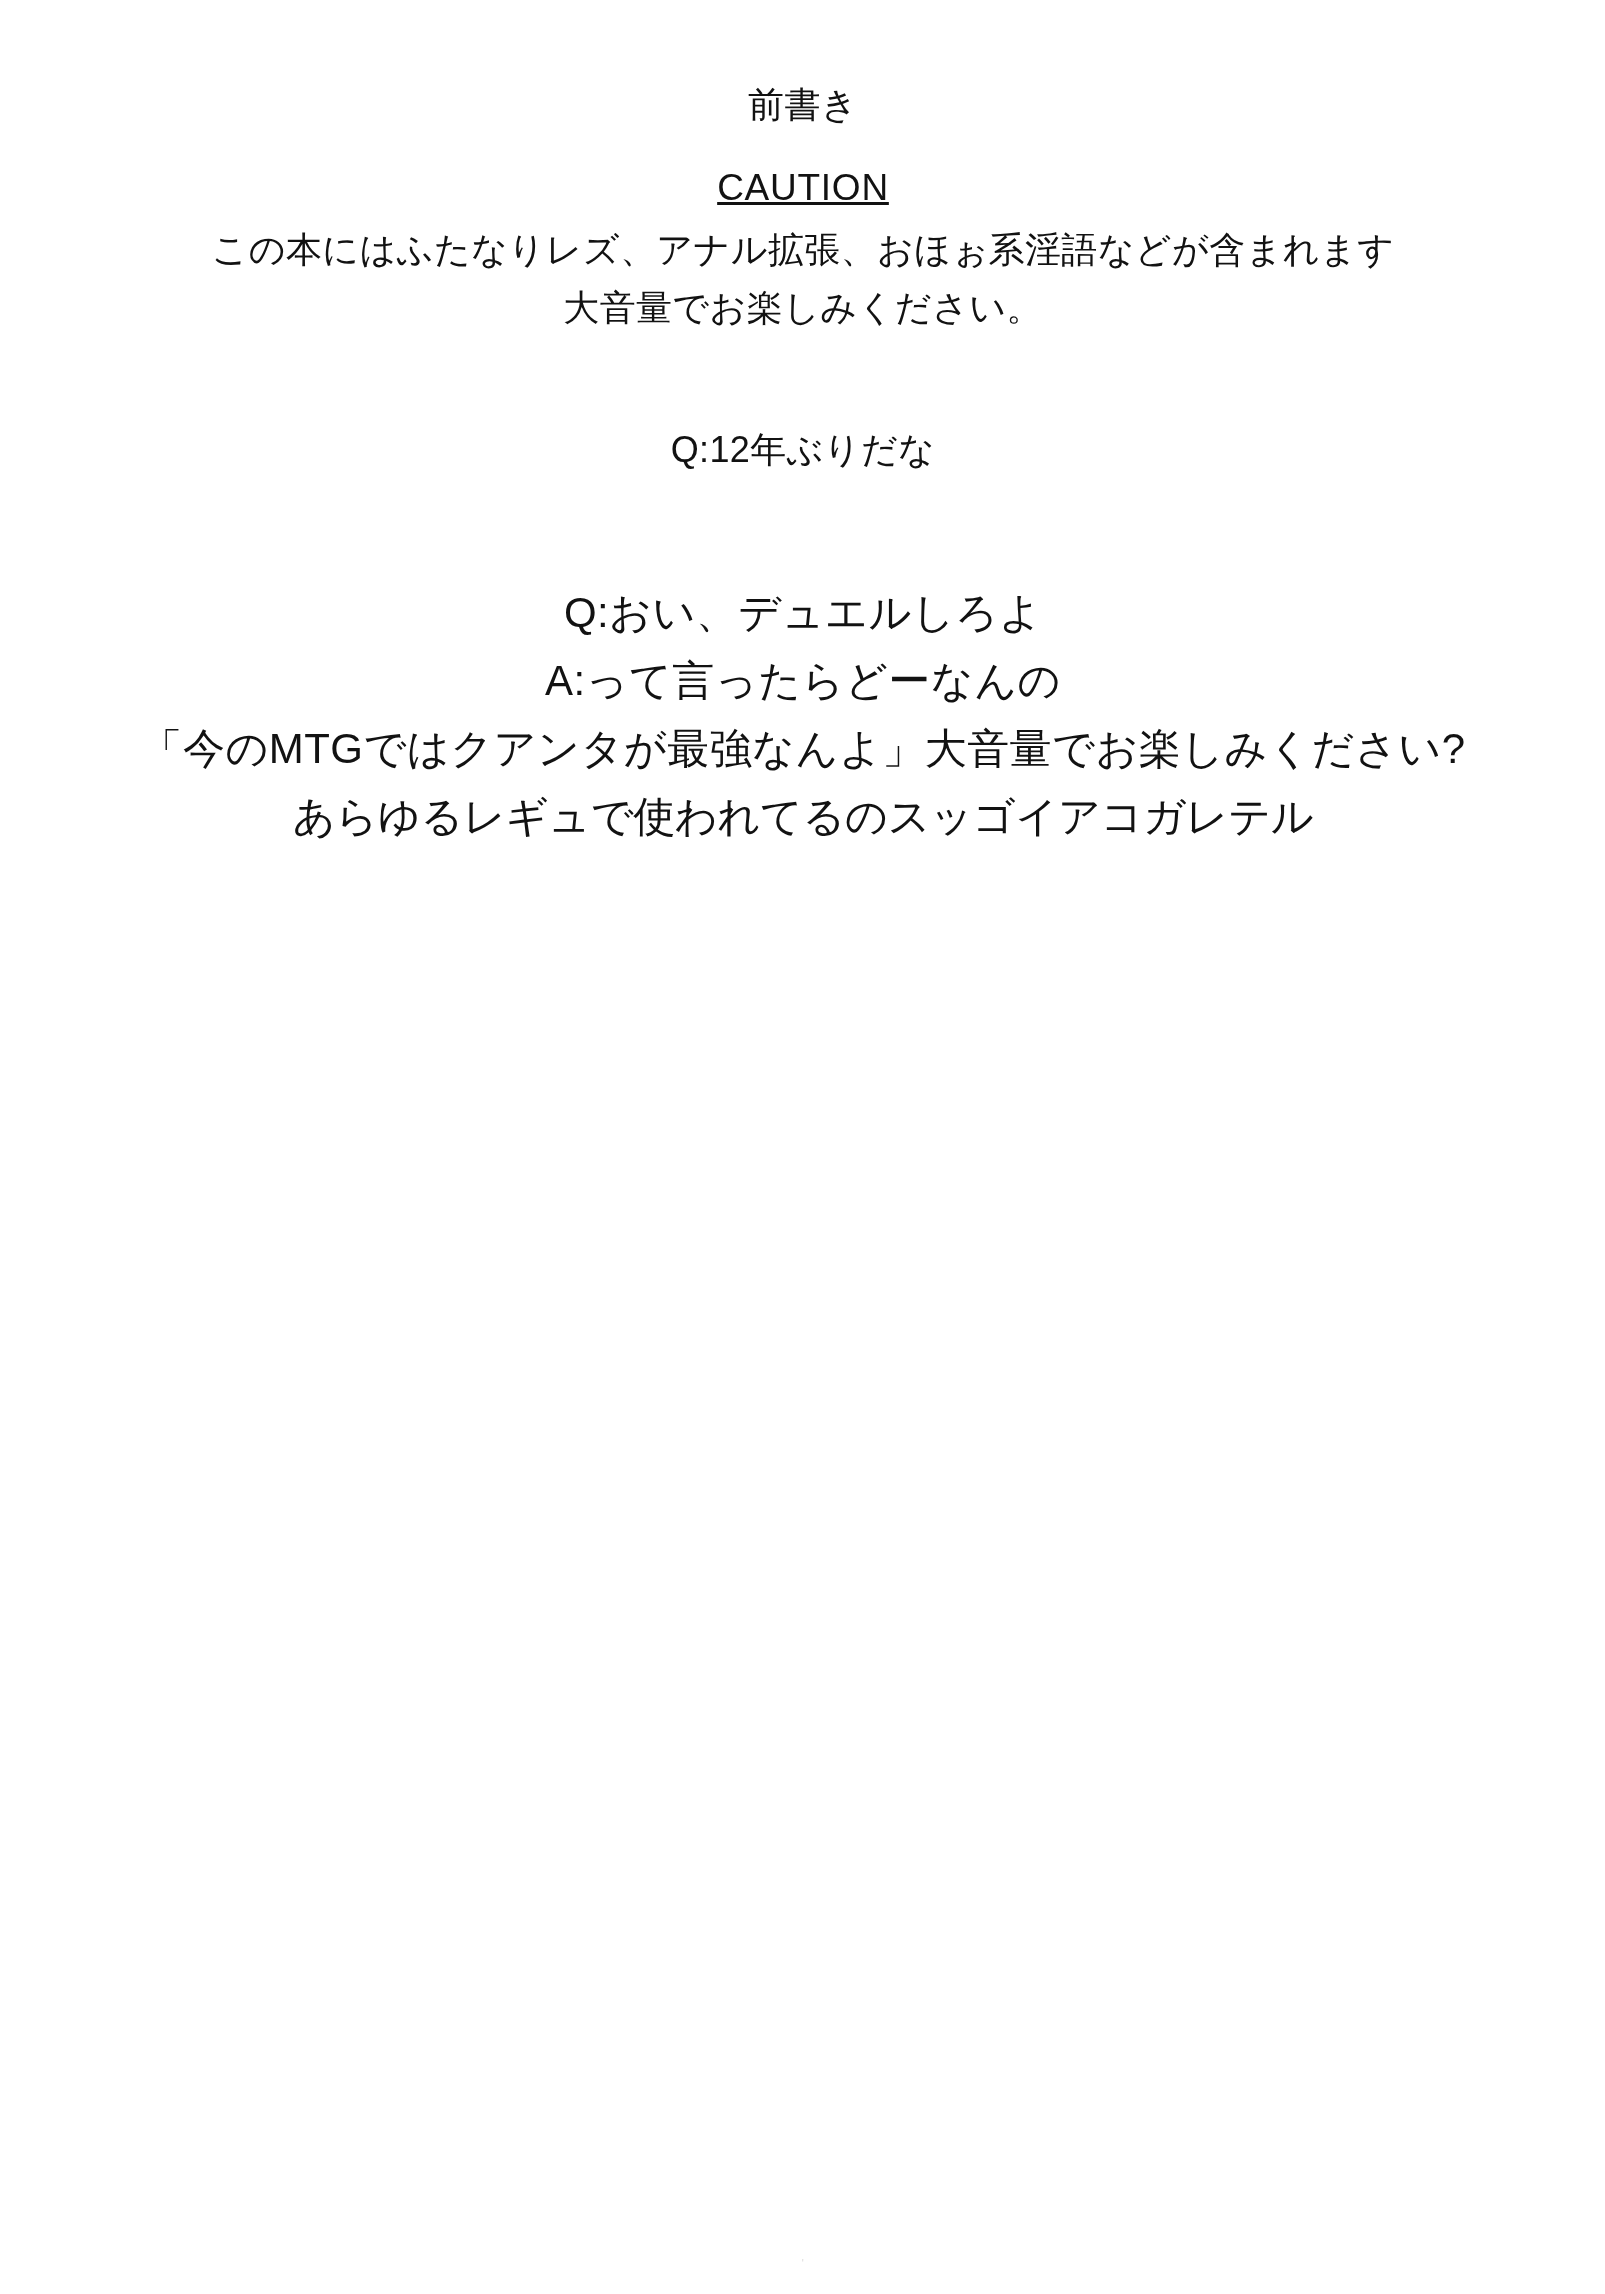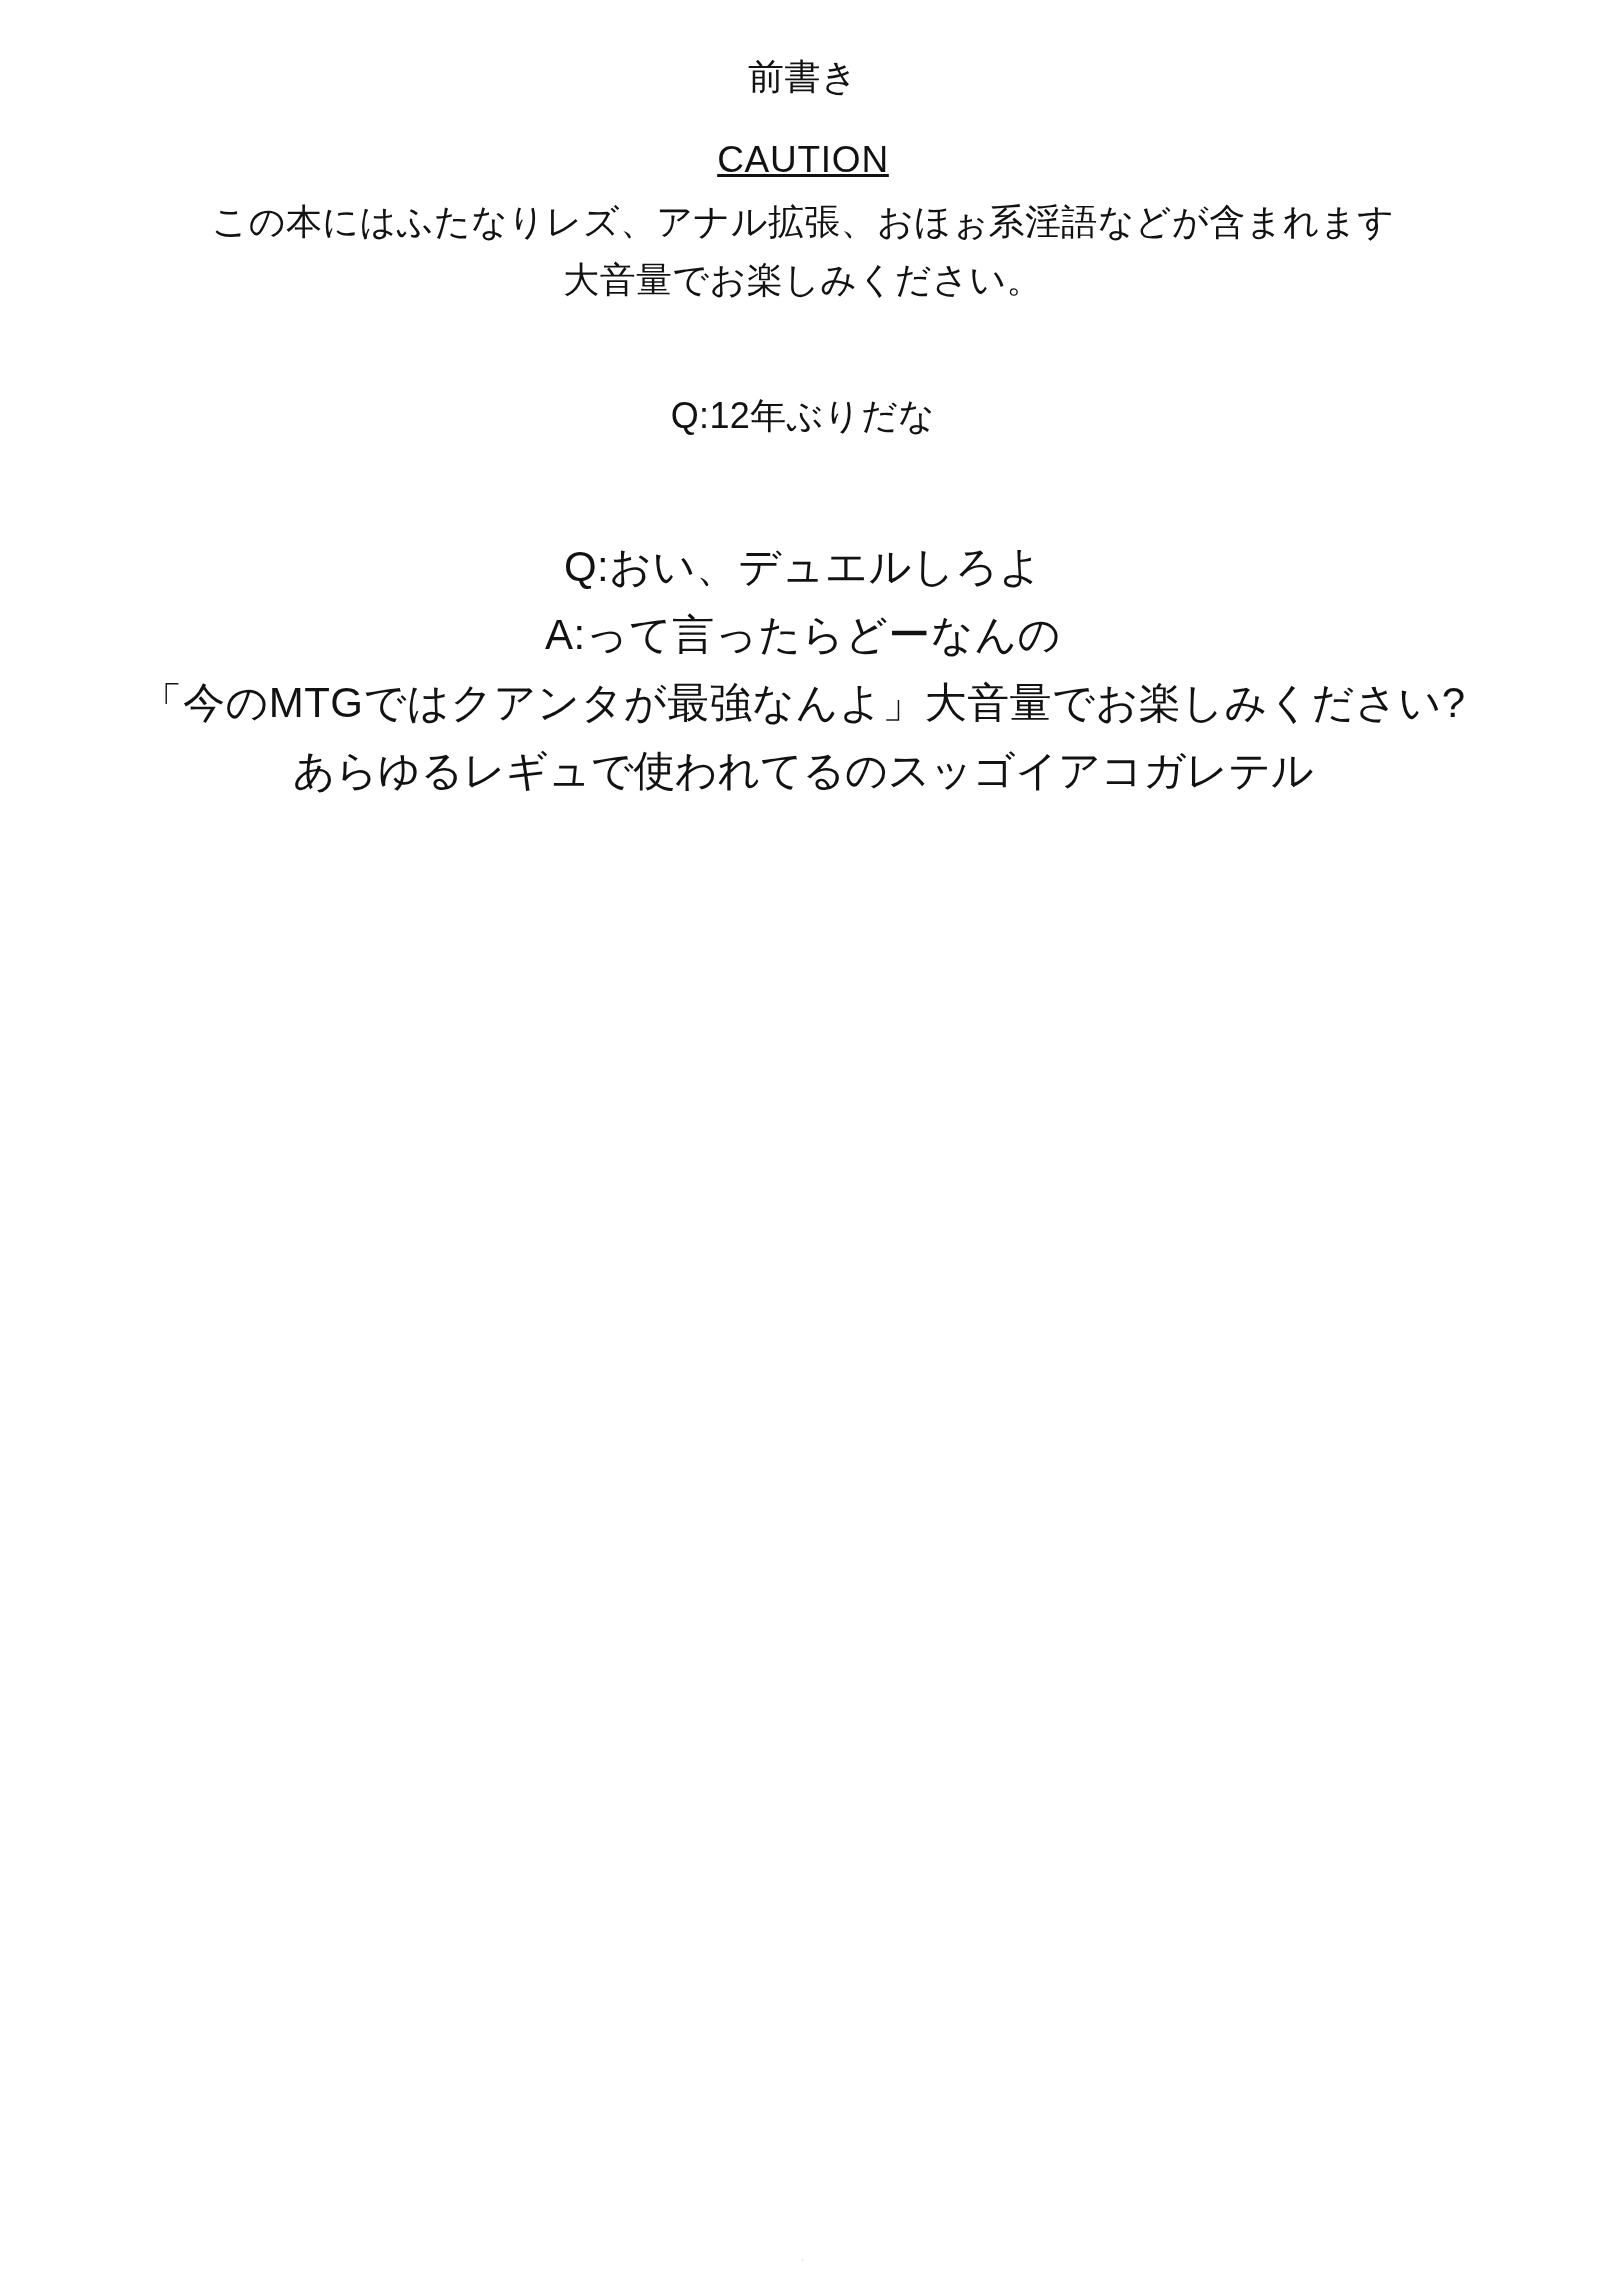--- a/index.html
+++ b/index.html
@@ -14,21 +14,21 @@
     overflow: hidden;
     font-family: "Liberation Sans", "DejaVu Sans", sans-serif;
     color: #1a1a1a;
     -webkit-font-smoothing: antialiased;
   }
 
   .page {
     box-sizing: border-box;
     width: 100%;
     height: 100%;
-    padding: 44px 86px 0 86px;
+    padding: 72px 86px 0 86px;
     display: flex;
     flex-direction: column;
     align-items: center;
   }
 
   .block {
     width: 100%;
     text-align: center;
   }
 
@@ -58,21 +58,21 @@
   }
   .caution-body .line {
     font-size: 36px;
     line-height: 1.62;
   }
 
   .spacer-lg { height: 75px; }
   .spacer-md { height: 84px; }
 
   .qa {
-    margin: 2px;
+    margin: 8px;
     text-align: center;
   }
   .qa .line {
     font-size: 36px;
     line-height: 1.62;
   }
 
   .qa-small .line {
     font-size: 42px;
     line-height: 1.62;

